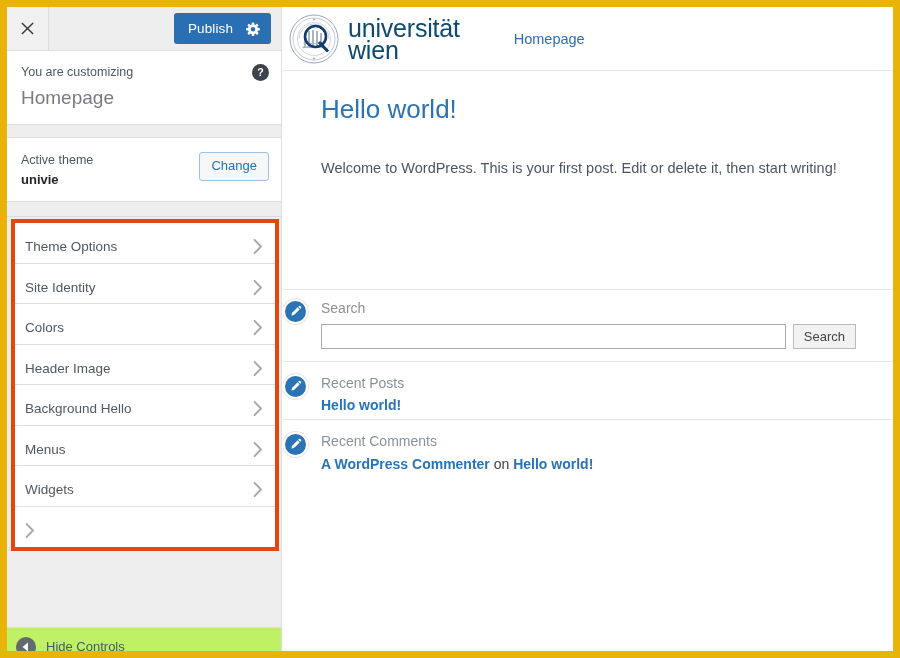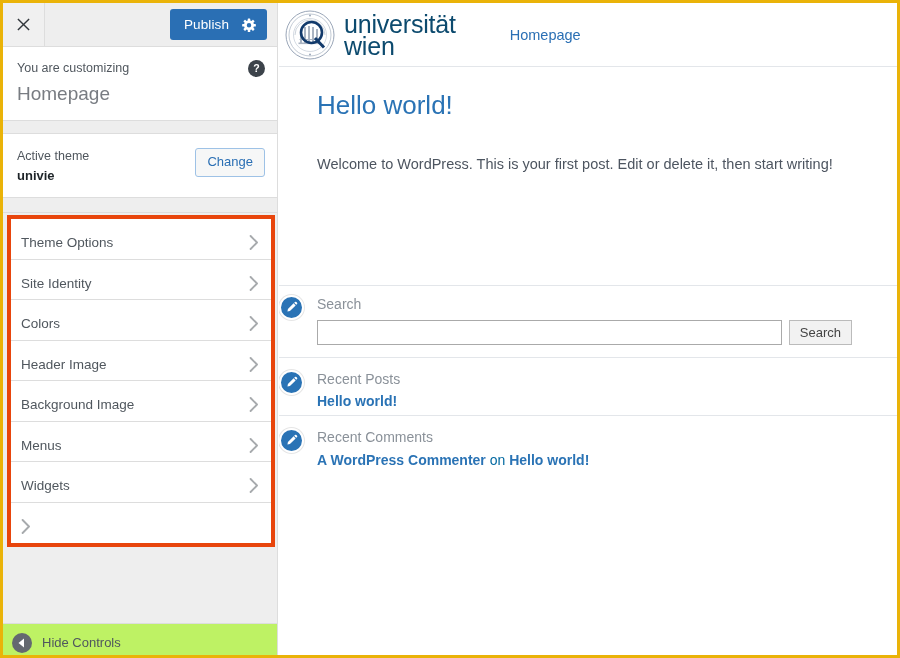--- a/index.html
+++ b/index.html
@@ -10,21 +10,21 @@
   body {
     font-family: "Liberation Sans", sans-serif;
     -webkit-font-smoothing: antialiased;
   }
 
   .screen {
     position: relative;
     width: 900px;
     height: 658px;
     box-sizing: border-box;
-    border: 3px solid #eab308;
+    border: 7px solid #eab308;
     background: #ffffff;
     overflow: hidden;
   }
 
   
   .customizer {
     position: absolute;
     left: 0;
     top: 0;
     width: 275px;
@@ -389,21 +389,21 @@
     font-size: 14px;
     line-height: 1.3;
   }
   .comment-line a {
     color: #2a73b5;
     font-weight: bold;
     text-decoration: none;
     cursor: pointer;
   }
   .comment-on {
-    color: #0369a1;
+    color: #404040;
     font-weight: normal;
     text-align: center;
   }
 </style>
 </head>
 <body>
 
 <div class="screen">
 
   <div class="customizer">
@@ -484,21 +484,21 @@
         <div class="cz-section">
           <span class="cz-section-label">Header Image</span>
           <span class="cz-chevron">
             <svg width="10" height="15" viewBox="0 0 10 15">
                 <path d="M1.6 1 L8 7.5 L1.6 14" stroke="#a7aaad" stroke-width="1.9" fill="none" stroke-linecap="round" stroke-linejoin="round"></path>
               </svg>
           </span>
         </div>
 
         <div class="cz-section">
-          <span class="cz-section-label">Background Image</span>
+          <span class="cz-section-label">Background Hello</span>
           <span class="cz-chevron">
             <svg width="10" height="15" viewBox="0 0 10 15">
                 <path d="M1.6 1 L8 7.5 L1.6 14" stroke="#a7aaad" stroke-width="1.9" fill="none" stroke-linecap="round" stroke-linejoin="round"></path>
               </svg>
           </span>
         </div>
 
         <div class="cz-section">
           <span class="cz-section-label">Menus</span>
           <span class="cz-chevron">

